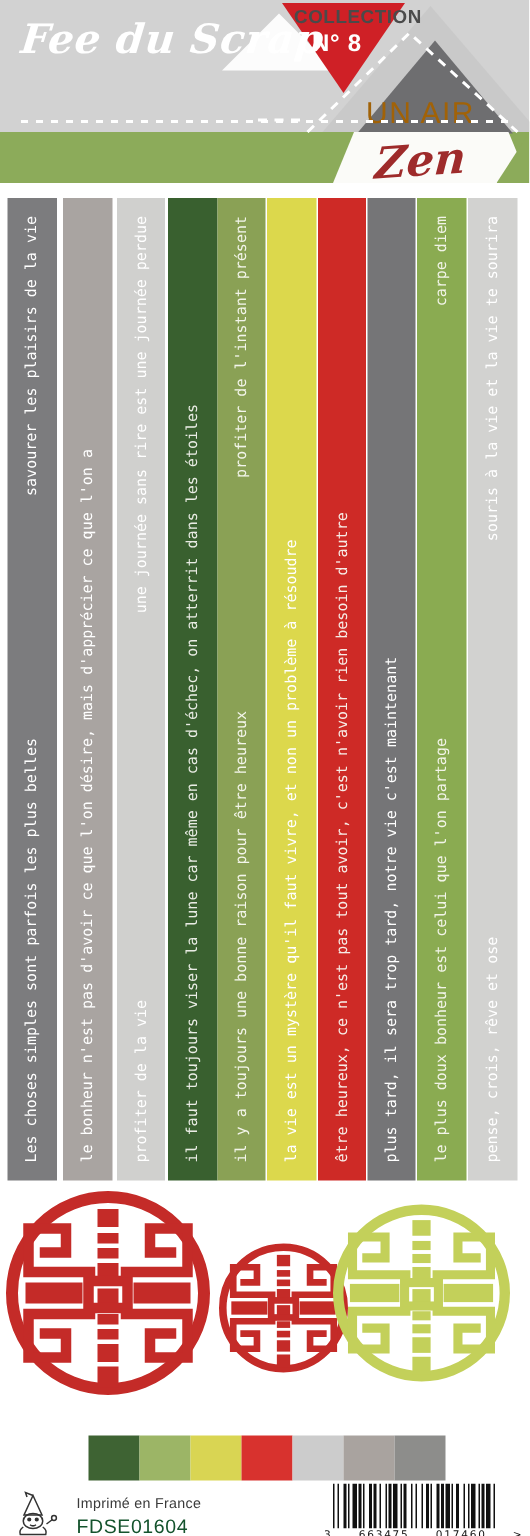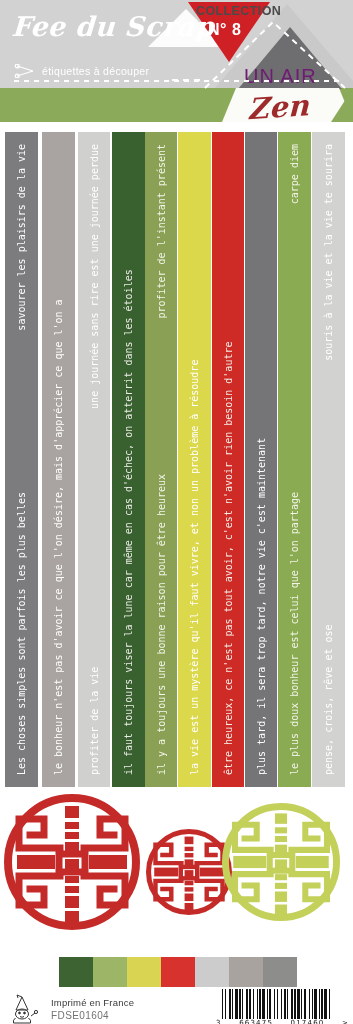--- a/index.html
+++ b/index.html
@@ -30,21 +30,21 @@
 
   
   #dash-svg{position:absolute;left:0;top:0;width:353px;height:132px;}
 
   .brand{position:absolute;left:14px;top:11px;font-family:"DejaVu Serif",serif;
     font-style:italic;font-weight:700;font-size:27px;color:#fff;letter-spacing:.5px;
     transform:skewX(-6deg);}
   .collection{position:absolute;left:196px;top:4px;font-size:12.5px;font-weight:700;
     color:#4a4a4a;letter-spacing:.4px;}
   .num{position:absolute;left:208px;top:21px;font-size:16px;font-weight:700;color:#fff;letter-spacing:.5px;}
-  .unair{position:absolute;left:244px;top:65px;font-size:20px;color:#701a75;letter-spacing:1px;}
+  .unair{position:absolute;left:244px;top:65px;font-size:20px;color:#a16207;letter-spacing:1px;}
   .zen{position:absolute;left:250px;top:90px;font-family:"DejaVu Serif",serif;font-style:italic;
     font-weight:700;font-size:29px;color:#9e2b2b;transform:rotate(-4deg) skewX(-8deg);}
   .scissors-row{position:absolute;left:14px;top:64px;display:flex;align-items:center;gap:6px;}
   .scissors-row .lbl{font-size:10.5px;color:#fff;letter-spacing:.3px;}
   #cutline{position:absolute;left:14px;top:80px;width:325px;height:2px;
     background:repeating-linear-gradient(to right,#fff 0 5px,transparent 5px 10px);}
 
   
   #strips{position:absolute;left:0;top:132px;width:353px;height:655px;}
   .strip{position:absolute;top:0;height:655px;}
@@ -55,21 +55,21 @@
   .strip .t2{justify-content:flex-end;}
 
   
   #medallions{position:absolute;left:0;top:792px;width:353px;height:145px;}
 
   
   #footer{position:absolute;left:0;top:937px;width:353px;height:87px;background:#fff;padding-left:39px;}
   #swatches{position:absolute;left:59px;top:20px;display:flex;}
   #swatches div{width:34px;height:30px;}
   .imprime{position:absolute;left:51px;top:60px;font-size:9.5px;color:#3a3a3a;letter-spacing:.2px;}
-  .ref{position:absolute;left:51px;top:73px;font-size:10px;color:#737373;letter-spacing:.4px;}
+  .ref{position:absolute;left:51px;top:73px;font-size:13px;color:#14532d;letter-spacing:.4px;}
   #fairy{position:absolute;left:8px;top:57px;width:42px;height:30px;}
   #barcode{position:absolute;left:220px;top:52px;width:125px;height:30px;}
   #bcnum{position:absolute;left:216px;top:82px;width:133px;font-size:7px;
     font-family:"DejaVu Sans",sans-serif;color:#111;display:flex;justify-content:space-between;}
   #bcnum span{letter-spacing:1.2px;}
 </style>
 </head>
 <body>
 
 <div id="header">
@@ -89,31 +89,20 @@
   <div id="zen-plate"></div>
   <div id="tri-rgreen"></div>
   <div class="hdr-white-bottom"></div>
 
   <div class="brand">Fee du Scrap</div>
   <div class="collection">COLLECTION</div>
   <div class="num">N° 8</div>
   <div class="unair">UN AIR</div>
   <div class="zen">Zen</div>
 
-  <div class="scissors-row">
-    <svg width="22" height="14" viewBox="0 0 22 14">
-      <g stroke="#ffffff" stroke-width="1.3" fill="none">
-        <path d="M3 2 L19 7"></path>
-          <path d="M3 12 L19 7"></path>
-        <circle cx="3.2" cy="2" r="1.9"></circle>
-          <circle cx="3.2" cy="12" r="1.9"></circle>
-      </g>
-    </svg>
-    <span class="lbl">étiquettes à découper</span>
-  </div>
   <div id="cutline"></div>
 </div>
 
 <div id="strips">
     <div class="strip" style="left: 5px; width: 33px; background: rgb(124, 124, 126);">
       <div class="txt" style="width: 655px; height: 33px; color: rgb(255, 255, 255); padding-left: 12px; box-sizing: border-box; transform: rotate(-90deg) translateX(-655px);">Les choses simples sont parfois les plus belles</div>
       <div class="txt t2" style="width: 655px; height: 33px; color: rgb(255, 255, 255); padding-right: 12px; box-sizing: border-box; transform: rotate(-90deg) translateX(-655px);">savourer les plaisirs de la vie</div>
     </div>
     <div class="strip" style="left: 42px; width: 33px; background: rgb(169, 164, 161);">
       <div class="txt" style="width: 655px; height: 33px; color: rgb(255, 255, 255); padding-left: 12px; box-sizing: border-box; transform: rotate(-90deg) translateX(-655px);">le bonheur n'est pas d'avoir ce que l'on désire, mais d'apprécier ce que l'on a</div>

